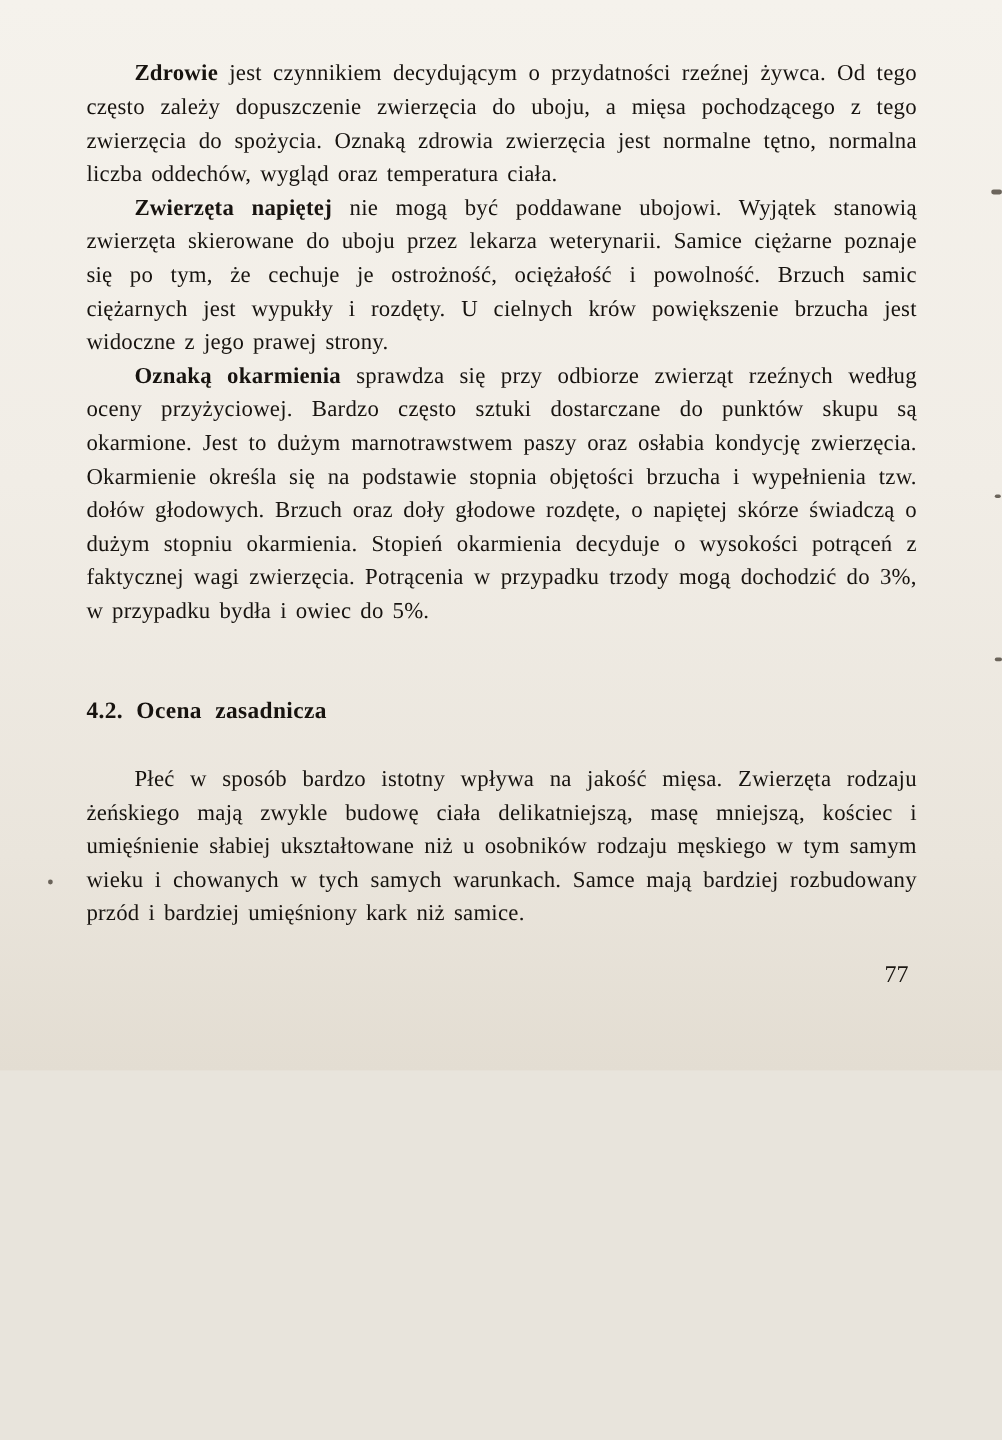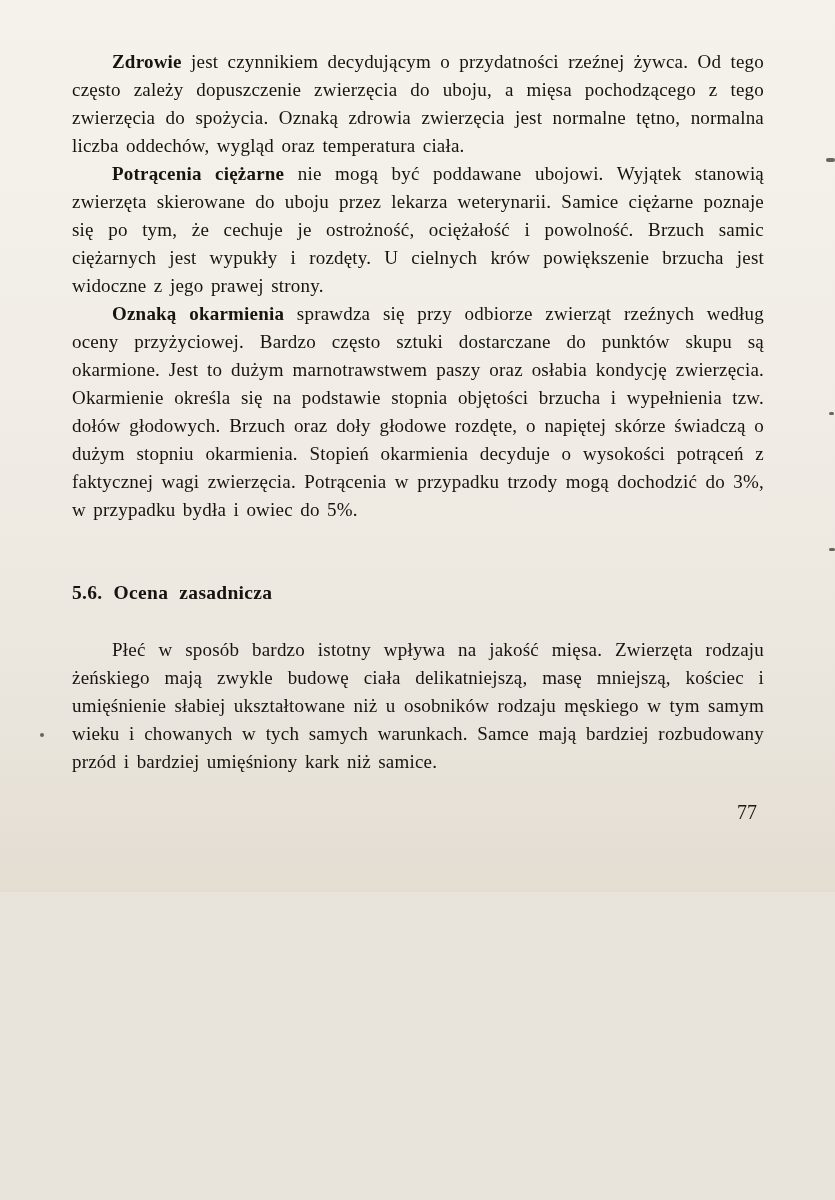--- a/index.html
+++ b/index.html
@@ -77,30 +77,30 @@
 
   <div class="content">
 
     <p class="para">
       <b class="lead">Zdrowie</b>
       <span>jest czynnikiem decydującym o przydatności rzeźnej żywca. Od tego często zależy dopuszczenie zwierzęcia do uboju, a mięsa pochodzącego z tego zwierzęcia do spożycia. Oznaką zdrowia zwierzęcia jest normalne tętno, normalna liczba oddechów, wygląd oraz temperatura ciała.</span>
     </p>
 
 
     <p class="para">
-      <b class="lead">Potrącenia ciężarne</b>
+      <b class="lead">Zwierzęta napiętej</b>
       <span>nie mogą być poddawane ubojowi. Wyjątek stanowią zwierzęta skierowane do uboju przez lekarza weterynarii. Samice ciężarne poznaje się po tym, że cechuje je ostrożność, ociężałość i powolność. Brzuch samic ciężarnych jest wypukły i rozdęty. U cielnych krów powiększenie brzucha jest widoczne z jego prawej strony.</span>
     </p>
 
     <p class="para">
       <b class="lead">Oznaką okarmienia</b>
       <span>sprawdza się przy odbiorze zwierząt rzeźnych według oceny przyżyciowej. Bardzo często sztuki dostarczane do punktów skupu są okarmione. Jest to dużym marnotrawstwem paszy oraz osłabia kondycję zwierzęcia. Okarmienie określa się na podstawie stopnia objętości brzucha i wypełnienia tzw. dołów głodowych. Brzuch oraz doły głodowe rozdęte, o napiętej skórze świadczą o dużym stopniu okarmienia. Stopień okarmienia decyduje o wysokości potrąceń z faktycznej wagi zwierzęcia. Potrącenia w przypadku trzody mogą dochodzić do 3%, w przypadku bydła i owiec do 5%.</span>
     </p>
 
-    <h2 class="heading">5.6.  Ocena  zasadnicza</h2>
+    <h2 class="heading">4.2.  Ocena  zasadnicza</h2>
 
     <p class="para">
       <b class="lead"></b>
       <span>Płeć w sposób bardzo istotny wpływa na jakość mięsa. Zwierzęta rodzaju żeńskiego mają zwykle budowę ciała delikatniejszą, masę mniejszą, kościec i umięśnienie słabiej ukształtowane niż u osobników rodzaju męskiego w tym samym wieku i chowanych w tych samych warunkach. Samce mają bardziej rozbudowany przód i bardziej umięśniony kark niż samice.</span>
     </p>
 
 
   </div>
 
   <div class="page-number">77</div>

